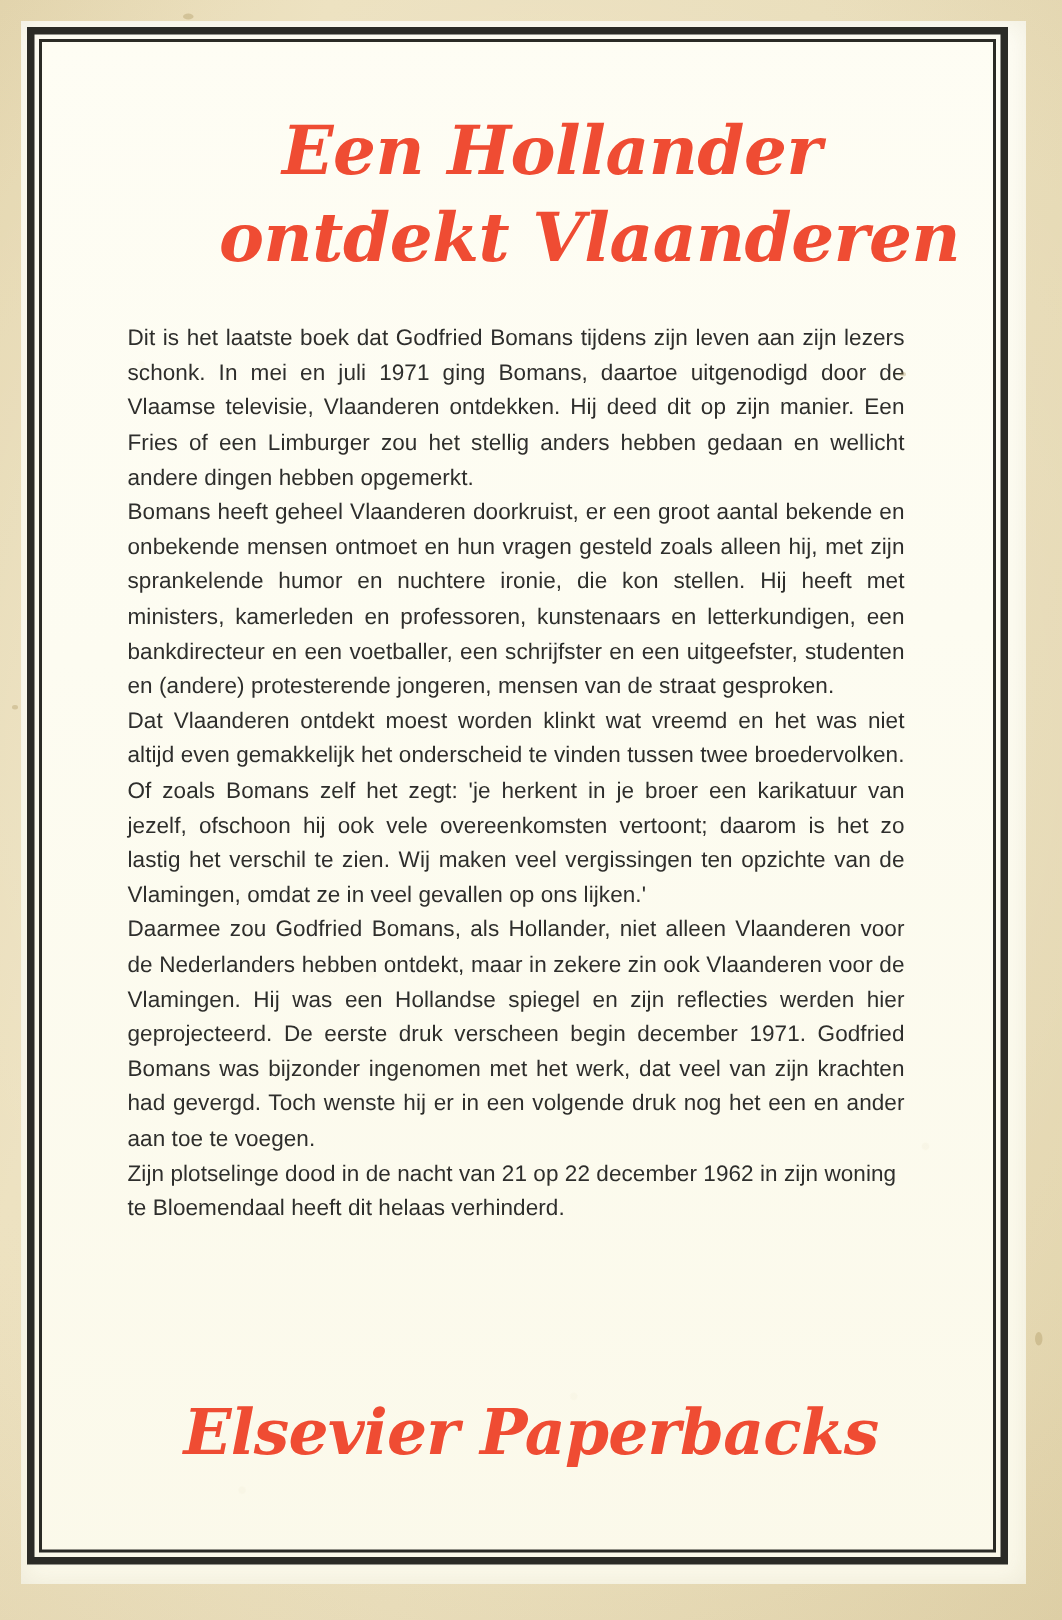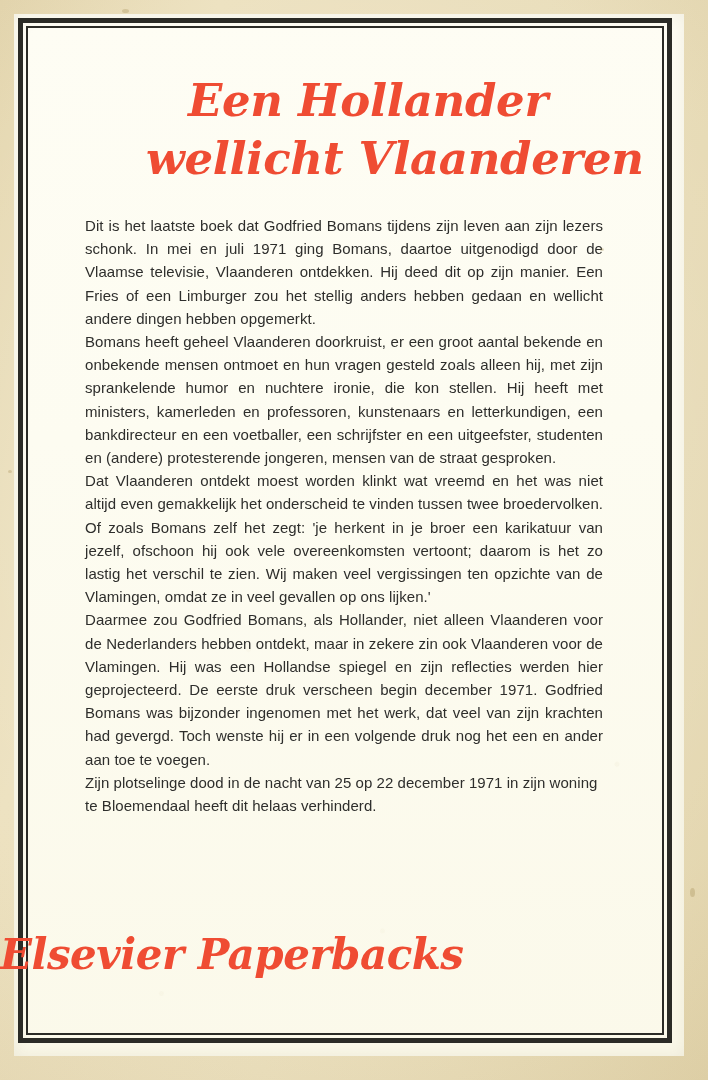--- a/index.html
+++ b/index.html
@@ -120,21 +120,21 @@
     text-align: justify;
   }
   .blurb p:last-child { text-align: left; }
 
   
   .publisher {
     position: absolute;
     left: 0;
     top: 930px;
     width: 708px;
-    text-align: left;
+    text-align: center;
   }
   .publisher-name {
     display: inline-block;
     font-family: "DejaVu Serif", "Liberation Serif", serif;
     font-style: italic;
     font-weight: bold;
     color: #ef4c33;
     font-size: 42px;
     letter-spacing: -0.5px;
     white-space: nowrap;
@@ -157,29 +157,29 @@
     <div class="paper-grain"></div>
   </div>
 
   <div class="frame-outer"></div>
   <div class="frame-inner"></div>
 
   <div class="content">
 
     <div class="title-block">
       <div class="title-line title-line-1">Een Hollander</div>
-      <div class="title-line title-line-2">wellicht Vlaanderen</div>
+      <div class="title-line title-line-2">ontdekt Vlaanderen</div>
     </div>
 
     <div class="blurb">
       <p>Dit is het laatste boek dat Godfried Bomans tijdens zijn leven aan zijn lezers schonk. In mei en juli 1971 ging Bomans, daartoe uitgenodigd door de Vlaamse televisie, Vlaanderen ontdekken. Hij deed dit op zijn manier. Een Fries of een Limburger zou het stellig anders hebben gedaan en wellicht andere dingen hebben opgemerkt.</p>
       <p>Bomans heeft geheel Vlaanderen doorkruist, er een groot aantal bekende en onbekende mensen ontmoet en hun vragen gesteld zoals alleen hij, met zijn sprankelende humor en nuchtere ironie, die kon stellen. Hij heeft met ministers, kamerleden en professoren, kunstenaars en letterkundigen, een bankdirecteur en een voetballer, een schrijfster en een uitgeefster, studenten en (andere) protesterende jongeren, mensen van de straat gesproken.</p>
       <p>Dat Vlaanderen ontdekt moest worden klinkt wat vreemd en het was niet altijd even gemakkelijk het onderscheid te vinden tussen twee broedervolken. Of zoals Bomans zelf het zegt: 'je herkent in je broer een karikatuur van jezelf, ofschoon hij ook vele overeenkomsten vertoont; daarom is het zo lastig het verschil te zien. Wij maken veel vergissingen ten opzichte van de Vlamingen, omdat ze in veel gevallen op ons lijken.'</p>
       <p>Daarmee zou Godfried Bomans, als Hollander, niet alleen Vlaanderen voor de Nederlanders hebben ontdekt, maar in zekere zin ook Vlaanderen voor de Vlamingen. Hij was een Hollandse spiegel en zijn reflecties werden hier geprojecteerd. De eerste druk verscheen begin december 1971. Godfried Bomans was bijzonder ingenomen met het werk, dat veel van zijn krachten had gevergd. Toch wenste hij er in een volgende druk nog het een en ander aan toe te voegen.</p>
-      <p>Zijn plotselinge dood in de nacht van 25 op 22 december 1971 in zijn woning te Bloemendaal heeft dit helaas verhinderd.</p>
+      <p>Zijn plotselinge dood in de nacht van 21 op 22 december 1962 in zijn woning te Bloemendaal heeft dit helaas verhinderd.</p>
     </div>
 
     <div class="publisher">
       <span class="publisher-name">Elsevier Paperbacks</span>
     </div>
 
   </div>
 
   <div class="speck" style="left:122px;top:9px;width:7px;height:4px;"></div>
   <div class="speck" style="left:690px;top:888px;width:5px;height:9px;"></div>

